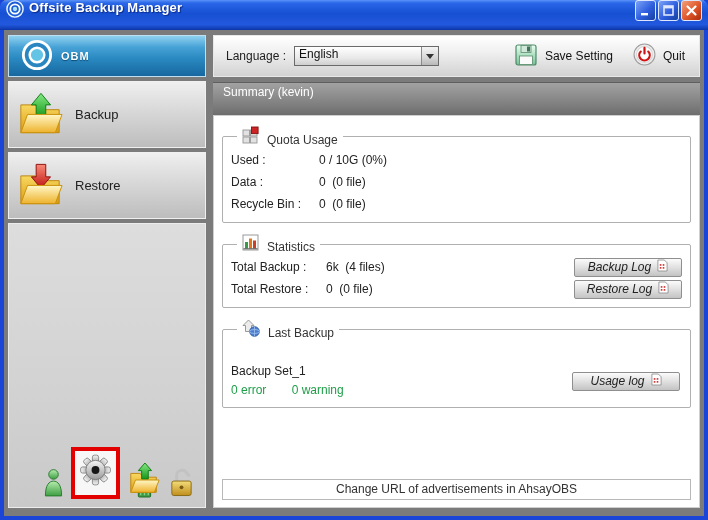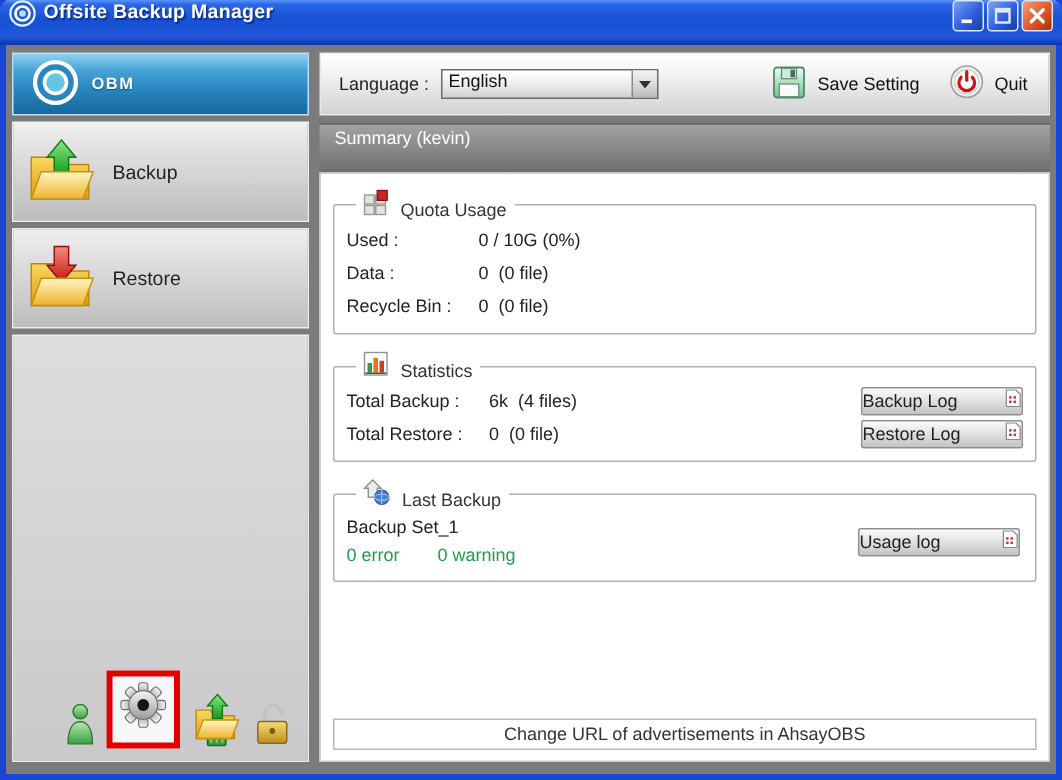--- a/index.html
+++ b/index.html
@@ -97,25 +97,26 @@
   fieldset{
     border:1px solid #b0b0b0; border-radius:2px; margin-bottom:11px; padding:2px 8px 7px 8px;
   }
   legend{ display:flex; align-items:flex-end; gap:8px; padding:0 5px; margin-left:6px; color:#333; }
   .frow{ display:flex; align-items:center; height:22px; }
   .flabel{ width:88px; color:#222; }
   .fvalue{ color:#222; white-space:pre; }
   .stat-label{ width:95px; }
   .stat-value{ flex:1; white-space:pre; }
   .log-btn{
-    width:108px; height:19px; display:flex; align-items:center; justify-content:space-between; gap:6px;
+    width:108px; height:19px; display:flex; align-items:center; justify-content:center; gap:6px;
     border:1px solid #8f8f8f; border-radius:2px; cursor:pointer; color:#222;
     background:linear-gradient(180deg,#fbfbfb 0%,#e3e3e3 45%,#c3c3c3 100%);
-  }
-  .lastrow{ display:flex; }
+    font-style:italic;
+  }
+  .lastrow{ display:flex;margin-top:20px; }
   .last-left{ flex:1; }
   .last-line{ height:19px; line-height:19px; color:#222; }
   .status-line{ height:19px; line-height:19px; color:#1f9e48; }
   .status-line .warn{ margin-left:22px; }
   .last-right{ display:flex; align-items:center; padding-right:2px; }
 
   .ad-banner{
     position:absolute; left:8px; right:8px; bottom:7px; height:21px;
     border:1px solid #b8b8b8; background:#fff; text-align:center; line-height:19px;
     color:#333; cursor:pointer;

